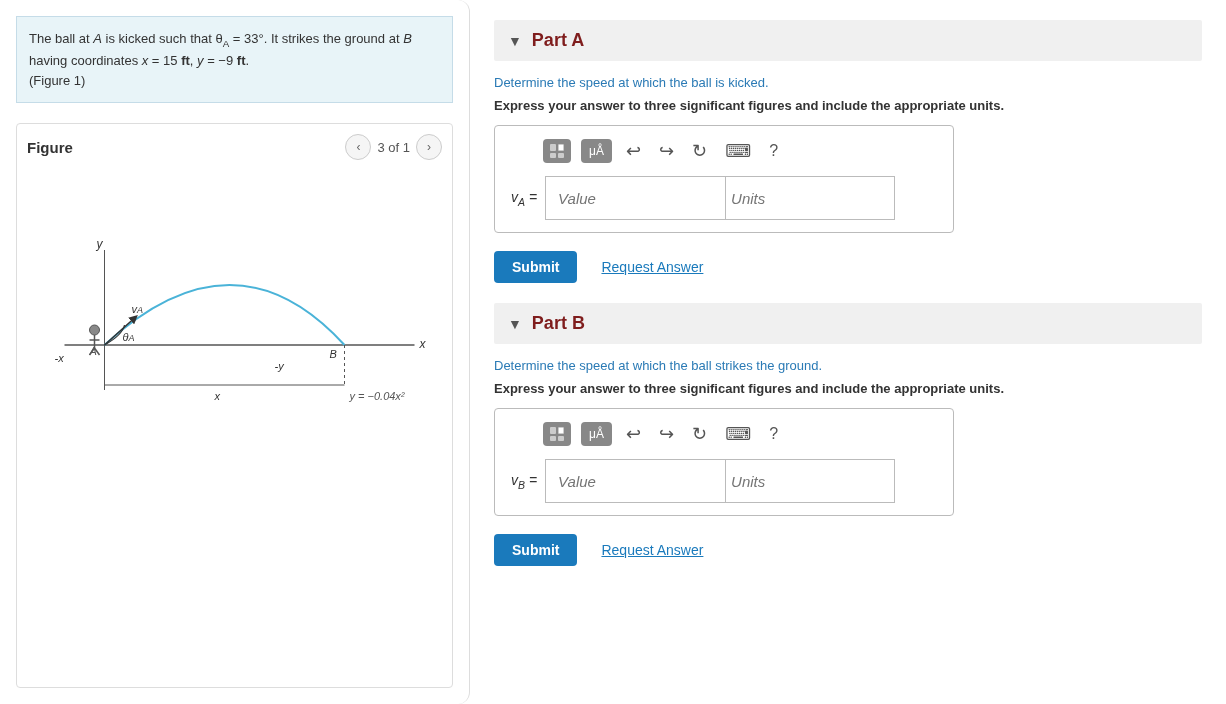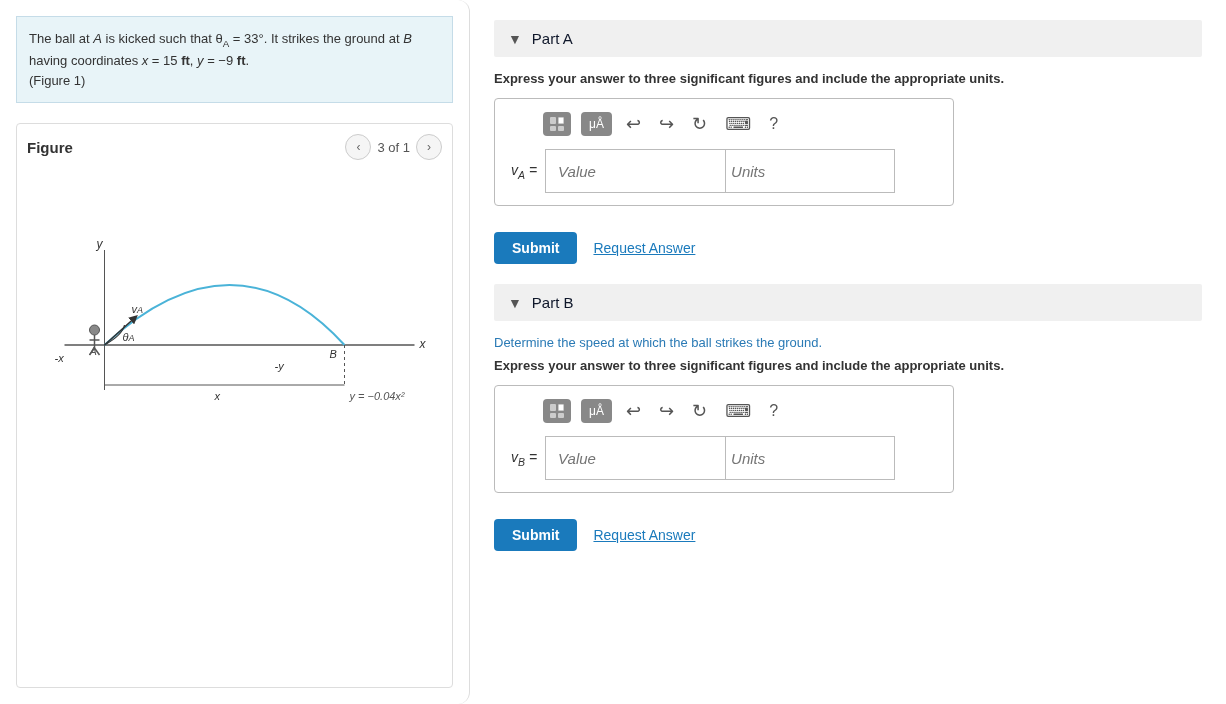--- a/index.html
+++ b/index.html
@@ -94,23 +94,23 @@
     .part-header {
       display: flex;
       align-items: center;
       gap: 10px;
       background: #f0f0f0;
       padding: 10px 14px;
       margin-bottom: 14px;
       border-radius: 2px;
     }
     .part-label {
-      font-weight: normal;
-      font-size: 15px;
-      color: #0f172a;
+      font-weight: bold;
+      font-size: 18px;
+      color: #7f1d1d;
     }
     .collapse-arrow {
       font-size: 14px;
       color: #555;
       cursor: pointer;
     }
     .determine-text {
       color: #2a7ab5;
       font-size: 13px;
       margin-bottom: 8px;
@@ -190,22 +190,22 @@
       font-size: 15px;
       font-style: italic;
       color: #aaa;
       width: 170px;
       height: 44px;
       outline: none;
     }
     .submit-row {
       display: flex;
       align-items: center;
-      gap: 16px;
-      margin-top: 12px;
+      gap: 24px;
+      margin-top: 4px;
     }
     .submit-btn {
       background: #1a7abc;
       color: #fff;
       border: none;
       border-radius: 4px;
       padding: 8px 18px;
       font-size: 14px;
       cursor: pointer;
       font-weight: bold;
@@ -295,20 +295,21 @@
 </div>
 
 <div class="right-panel">
 
   <div class="part-section">
     <div class="part-header">
       <span class="collapse-arrow">▼</span>
       <span class="part-label">Part A</span>
     </div>
 
+    <p class="determine-text">Determine the speed at which the ball is kicked.</p>
     <p class="express-text">Express your answer to three significant figures and include the appropriate units.</p>
 
     <div class="answer-box">
       <div class="toolbar">
 
         <button class="toolbar-btn grid-btn" title="Format">
           <span style="display:inline-grid;grid-template-columns:1fr 1fr;gap:2px;width:14px;height:14px;">
             <span style="background:#ccc;border-radius:1px;display:block;"></span>
             <span style="background:#fff;border-radius:1px;display:block;border:1px solid #ccc;"></span>
             <span style="background:#ccc;border-radius:1px;display:block;"></span>

